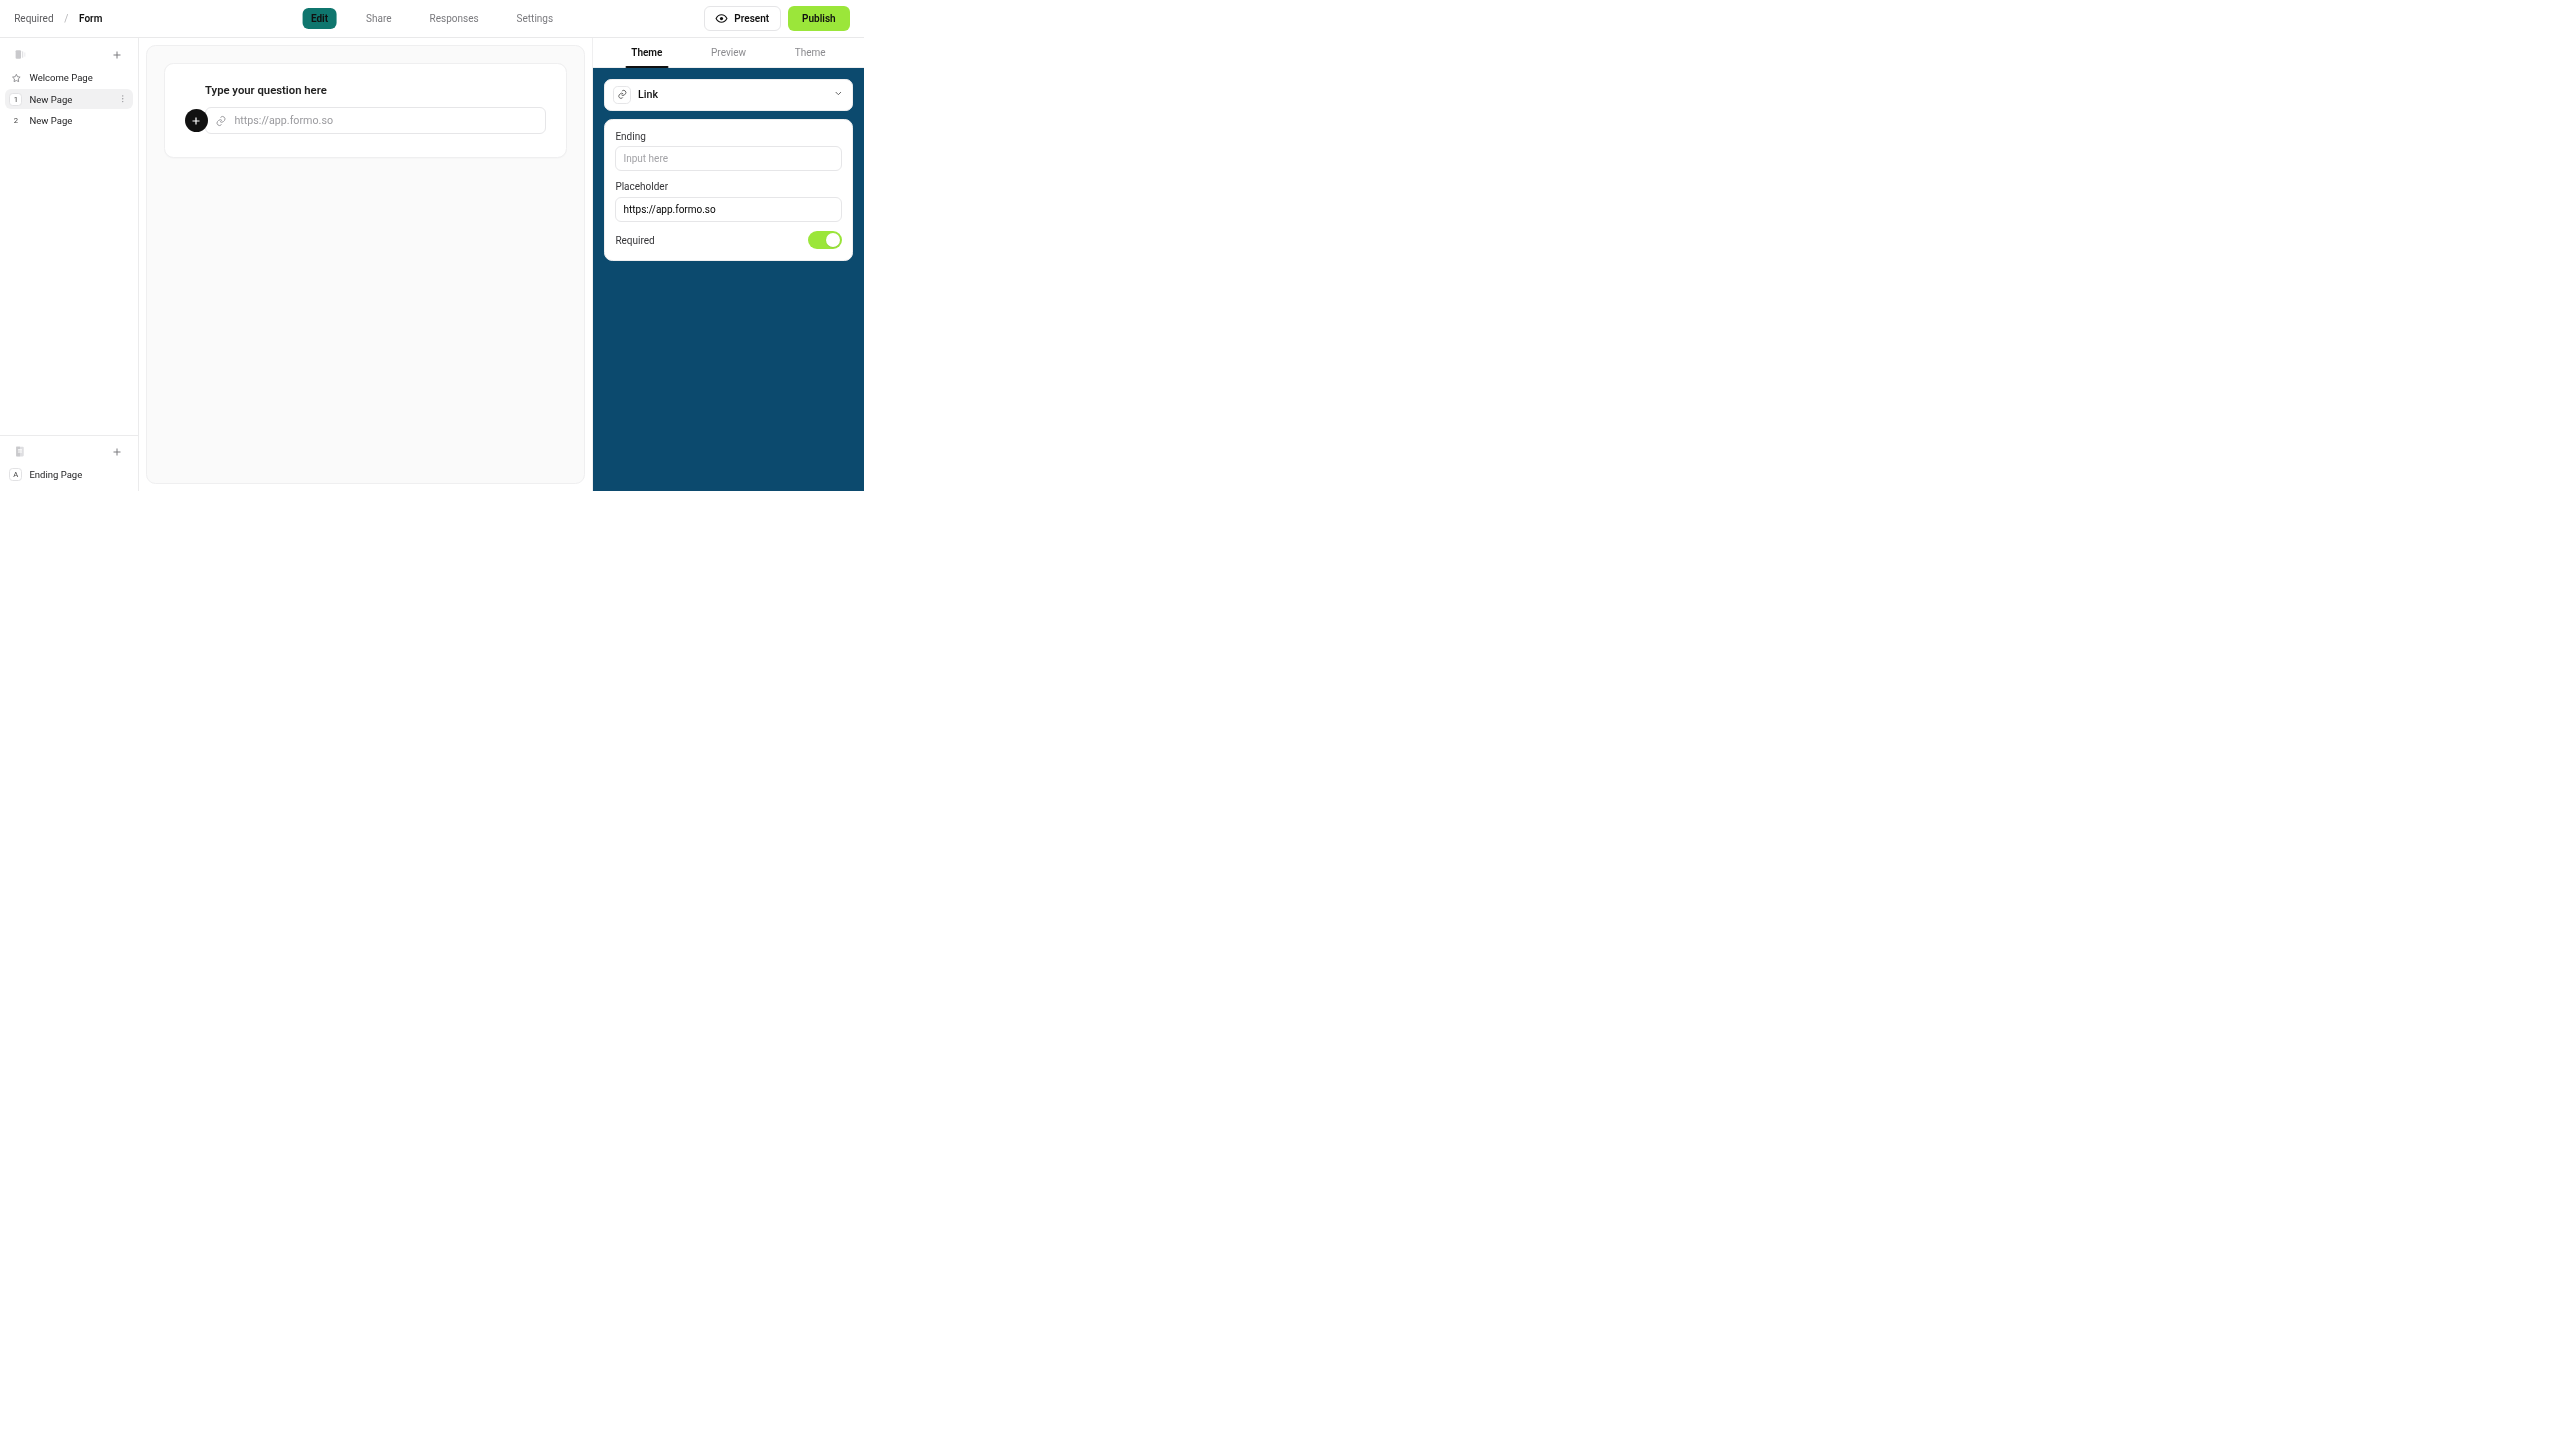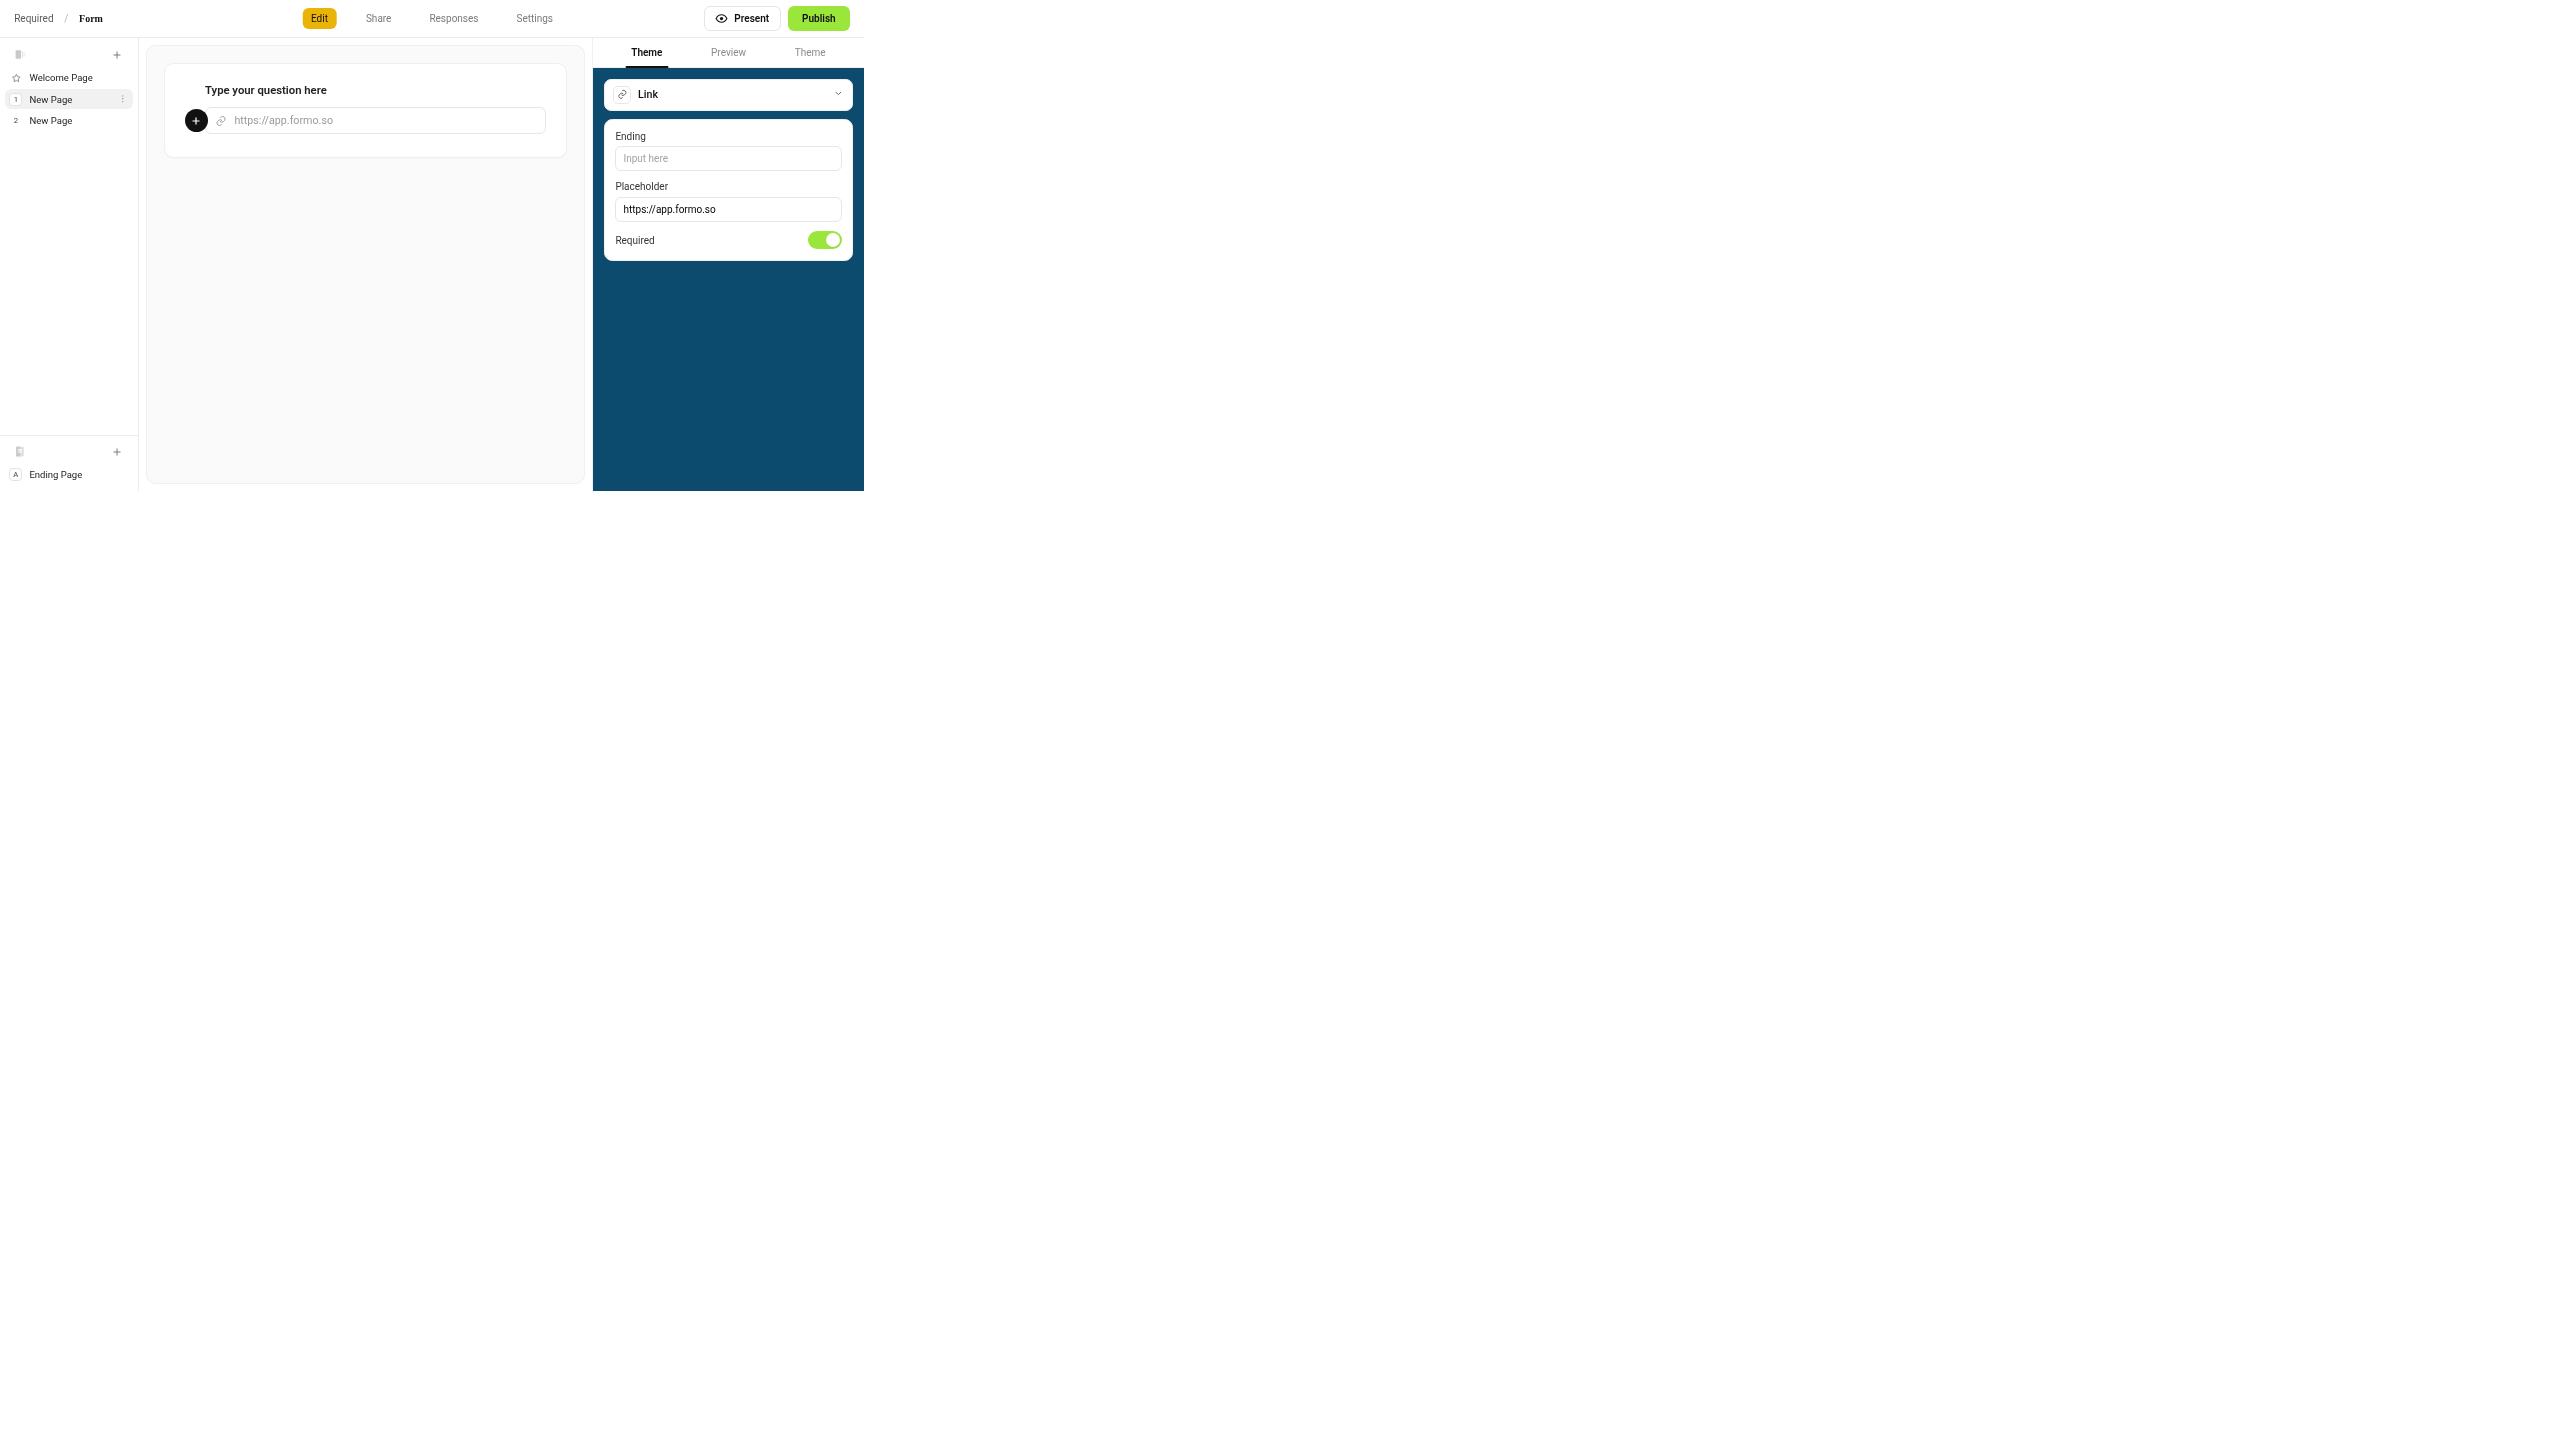--- a/index.html
+++ b/index.html
@@ -23,41 +23,41 @@
     position: relative;
   }
   .breadcrumb {
     display: flex;
     align-items: center;
     gap: 10.7px;
     font-size: 10px;
   }
   .breadcrumb .dash { color: #5b5b5e; }
   .breadcrumb .sep { color: #b5b5b8; }
-  .breadcrumb .current { color: #111; font-weight: 600; font-family: Liberation Serif, serif; }
+  .breadcrumb .current { color: #111; font-weight: 600; }
 
   .center-tabs {
     position: absolute;
     left: 50%;
     transform: translateX(-50%);
     display: flex;
     gap: 21.4px;
     align-items: center;
   }
   .center-tabs .tab {
     font-size: 10px;
     color: #7a7a7e;
     padding: 4.7px 8.3px;
     border-radius: 6px;
     cursor: pointer;
   }
   .center-tabs .tab.active {
-    background: #eab308;
+    background: #0f766e;
     color: #111;
-    font-weight: 400;
+    font-weight: 700;
   }
 
   .top-actions {
     margin-left: auto;
     display: flex;
     gap: 7.1px;
   }
   .btn {
     font-size: 10px;
     border-radius: 6px;

